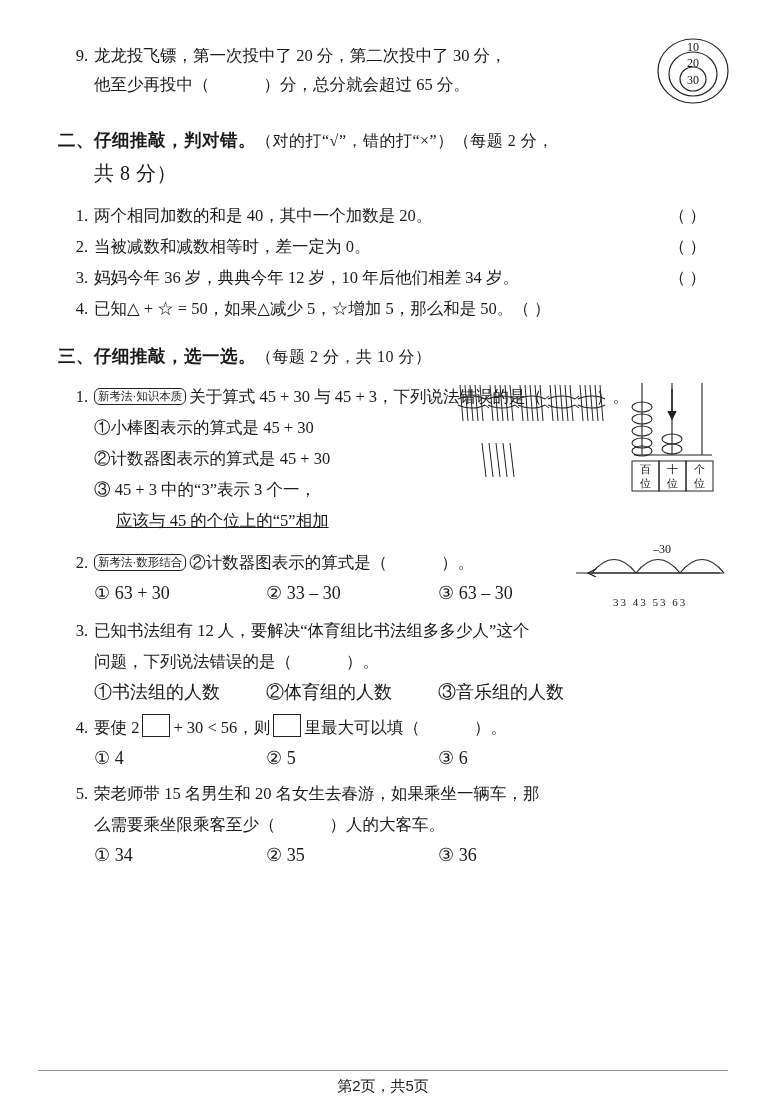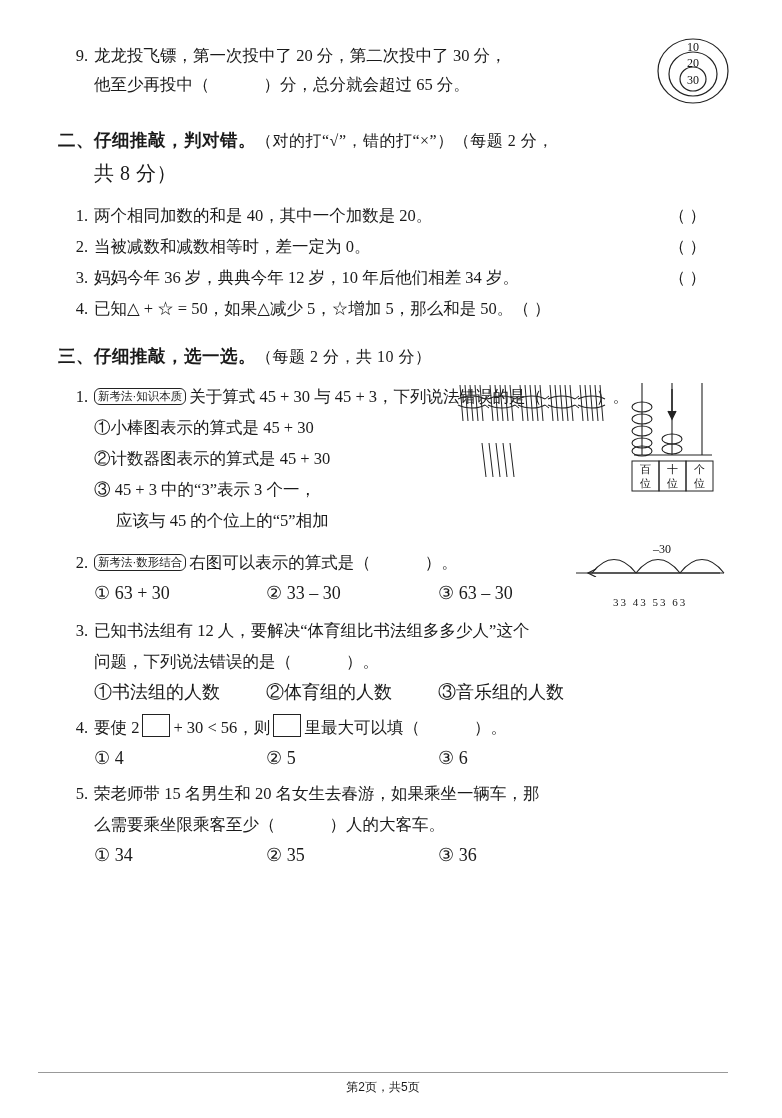--- a/index.html
+++ b/index.html
@@ -132,21 +132,21 @@
     letter-spacing: 2px;
     text-align: center;
     font-family: "Liberation Serif", serif;
   }
   .footer {
     position: absolute;
     left: 0;
     right: 16px;
     bottom: 22px;
     text-align: center;
-    font-size: 12px;
+    font-size: 15px;
     font-family: "Liberation Sans", sans-serif;
   }
   .footer .sep {
     display: block;
     width: 690px;
     margin: 0 auto 6px auto;
     border-top: 1px solid #999;
   }
 </style>
 </head>
@@ -196,21 +196,21 @@
 
     <div class="section-head" style="margin-top:16px;">
       <span>三、仔细推敲，选一选。</span><span class="small">（每题 2 分，共 10 分）</span>
     </div>
 
     <div class="row" style="margin-top:8px; position:relative; min-height:160px;">
       <span class="q-num">1.</span><span class="tag">新考法·知识本质</span><span>关于算式 45 + 30 与 45 + 3，下列说法错误的是（</span><span class="blank-paren">&nbsp;</span><span>）。</span>
       <div class="hang">①小棒图表示的算式是 45 + 30</div>
       <div class="hang">②计数器图表示的算式是 45 + 30</div>
       <div class="hang">③ 45 + 3 中的“3”表示 3 个一，</div>
-      <div class="hang" style="padding-left:58px;">应该与 45 的个位上的“5”相加</div>
+      <div class="hang" style="padding-left:58px;text-decoration:underline;">应该与 45 的个位上的“5”相加</div>
 
       
       <div class="fig-sticks">
         <svg width="150" height="110" viewBox="0 0 150 110">
           <g stroke="#222" stroke-width="1" fill="none">
 
             <g>
               <g transform="translate(4,4)">
                 <line x1="0" y1="0" x2="3" y2="36"></line>
                   <line x1="5" y1="0" x2="8" y2="36"></line>
@@ -303,21 +303,21 @@
             <text x="48.5" y="96" font-size="11" text-anchor="middle" font-family="Liberation Serif, serif" fill="#111">十</text>
             <text x="48.5" y="110" font-size="11" text-anchor="middle" font-family="Liberation Serif, serif" fill="#111">位</text>
             <text x="75.5" y="96" font-size="11" text-anchor="middle" font-family="Liberation Serif, serif" fill="#111">个</text>
             <text x="75.5" y="110" font-size="11" text-anchor="middle" font-family="Liberation Serif, serif" fill="#111">位</text>
           </g>
         </svg>
       </div>
     </div>
 
     <div class="row" style="margin-top:6px; position:relative; min-height:64px;">
-      <span class="q-num">2.</span><span class="tag">新考法·数形结合</span><span>右图可以表示的算式是（</span><span class="blank-paren">&nbsp;</span><span>）。</span>
+      <span class="q-num">2.</span><span class="tag">新考法·数形结合</span><span>②计数器图表示的算式是（</span><span class="blank-paren">&nbsp;</span><span>）。</span>
 
       <div class="fig-numline">
         <svg width="160" height="34" viewBox="0 0 160 34">
           <g stroke="#222" fill="none" stroke-width="1.1">
             <line x1="6" y1="30" x2="154" y2="30"></line>
             <path d="M22,30 C36,12 52,12 66,30"></path>
             <path d="M66,30 C80,12 96,12 110,30"></path>
             <path d="M110,30 C124,12 140,12 154,30"></path>
             <path d="M26,34 L18,30 L26,26" stroke-width="1.2"></path>
             <line x1="18" y1="30" x2="150" y2="30"></line>

